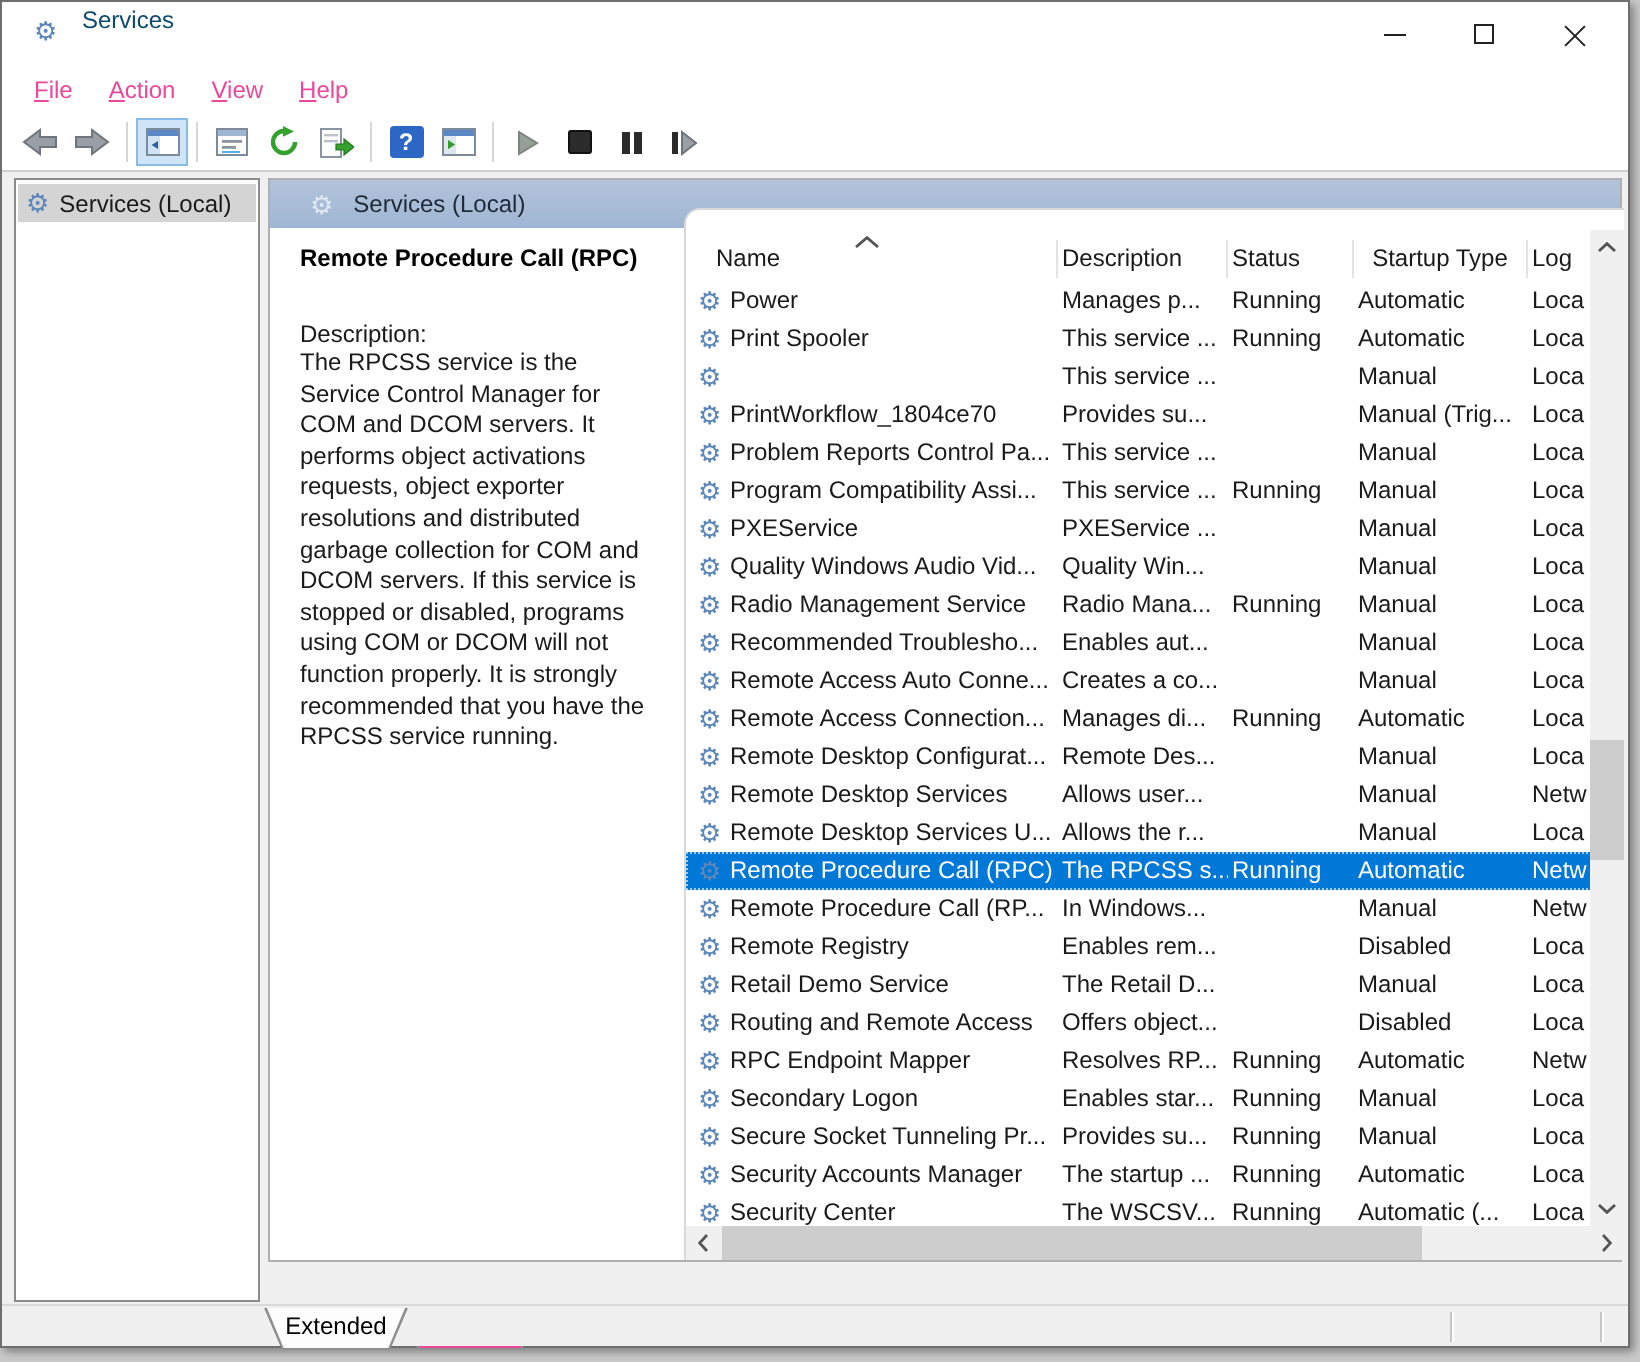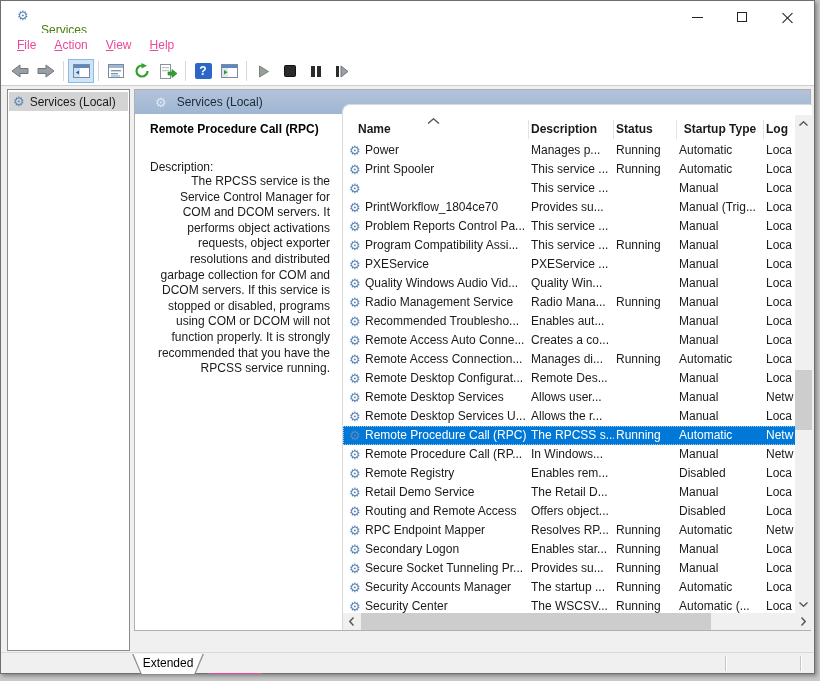--- a/index.html
+++ b/index.html
@@ -11,21 +11,21 @@
   }
   .window {
     position:absolute; left:0; top:0; width:815px; height:674px;
     background:#f0f0f0; border:1px solid #6e6e6e;
     box-shadow:2px 2px 4px rgba(0,0,0,.35);
   }
 
   
   .titlebar { position:absolute; left:0; top:0; right:0; height:32px; background:#fff; }
   .title-gear { position:absolute; left:16px; top:8px; font-size:14px; color:#6e87a8; line-height:16px; }
-  .title-text { position:absolute; left:40px; top:22px; color:#4d7c0f; }
+  .title-text { position:absolute; left:40px; top:2px; color:#0c4a6e; }
   .win-controls { position:absolute; right:4px; top:0; height:32px; display:flex; }
   .win-btn { width:45px; height:32px; position:relative; cursor:default; }
   .glyph-min { position:absolute; left:17px; top:16px; width:11px; height:1px; background:#222; }
   .glyph-max { position:absolute; left:17px; top:11px; width:10px; height:10px; border:1px solid #222; }
   .glyph-close { position:absolute; left:17px; top:11px; width:11px; height:11px; }
   .glyph-close:before, .glyph-close:after {
     content:""; position:absolute; left:5px; top:-1px; width:1px; height:14px; background:#222;
   }
   .glyph-close:before { transform:rotate(45deg); }
   .glyph-close:after  { transform:rotate(-45deg); }
@@ -52,26 +52,26 @@
 
   .right-pane { position:absolute; left:133px; top:2px; width:677px; height:542px; background:#fff; border:1px solid #b0b0b0; }
   .band { position:absolute; left:0; top:0; right:0; height:24px;
     background:linear-gradient(to bottom, var(--band-top,#b3c3da), var(--band-bottom,#9fb6d2));
     display:flex; align-items:center; padding-left:20px; gap:10px; color:#1e2a3a; }
   .band .gear { color:#dfe8f3; }
 
   .desc-col { position:absolute; left:0; top:24px; width:207px; bottom:0; background:#fff; padding:8px 12px 0 15px; }
   .svc-title { font-weight:bold; color:#000; margin-bottom:24px; }
   .desc-label { color:#1a1a1a; }
-  .desc-text { color:#1a1a1a; line-height:15.6px;text-align:right; }
+  .desc-text { color:#1a1a1a; line-height:15.6px; }
 
   
   .list-panel { position:absolute; left:207px; top:14px; width:470px; bottom:0; background:#fff;
     border-top:1px solid #d9d9d9; border-left:1px solid #d9d9d9; border-top-left-radius:8px; }
-  .lv-header { position:absolute; left:0; top:13px; width:453px; height:23px;font-weight:bold; }
+  .lv-header { position:absolute; left:0; top:13px; width:453px; height:23px; }
   .hcell { position:absolute; top:4px; color:#1a1a1a; white-space:nowrap; overflow:hidden; }
   .h-name { left:15px; width:165px; } .h-desc { left:188px; width:78px; }
   .h-status { left:273px; width:57px; } .h-startup { left:336px; width:82px;text-align:center; }
   .h-logon { left:423px; width:28px; }
   .hdiv { position:absolute; top:2px; width:1px; height:19px; background:#e3e3e3; }
   .sort-arrow { position:absolute; left:84px; top:0; }
 
   .rows { position:absolute; left:0; top:36px; width:453px; height:475px; overflow:hidden; }
   .row { position:relative; height:19px; white-space:nowrap; }
   .cell { position:absolute; top:0; height:19px; line-height:19px; overflow:hidden; white-space:nowrap; }

